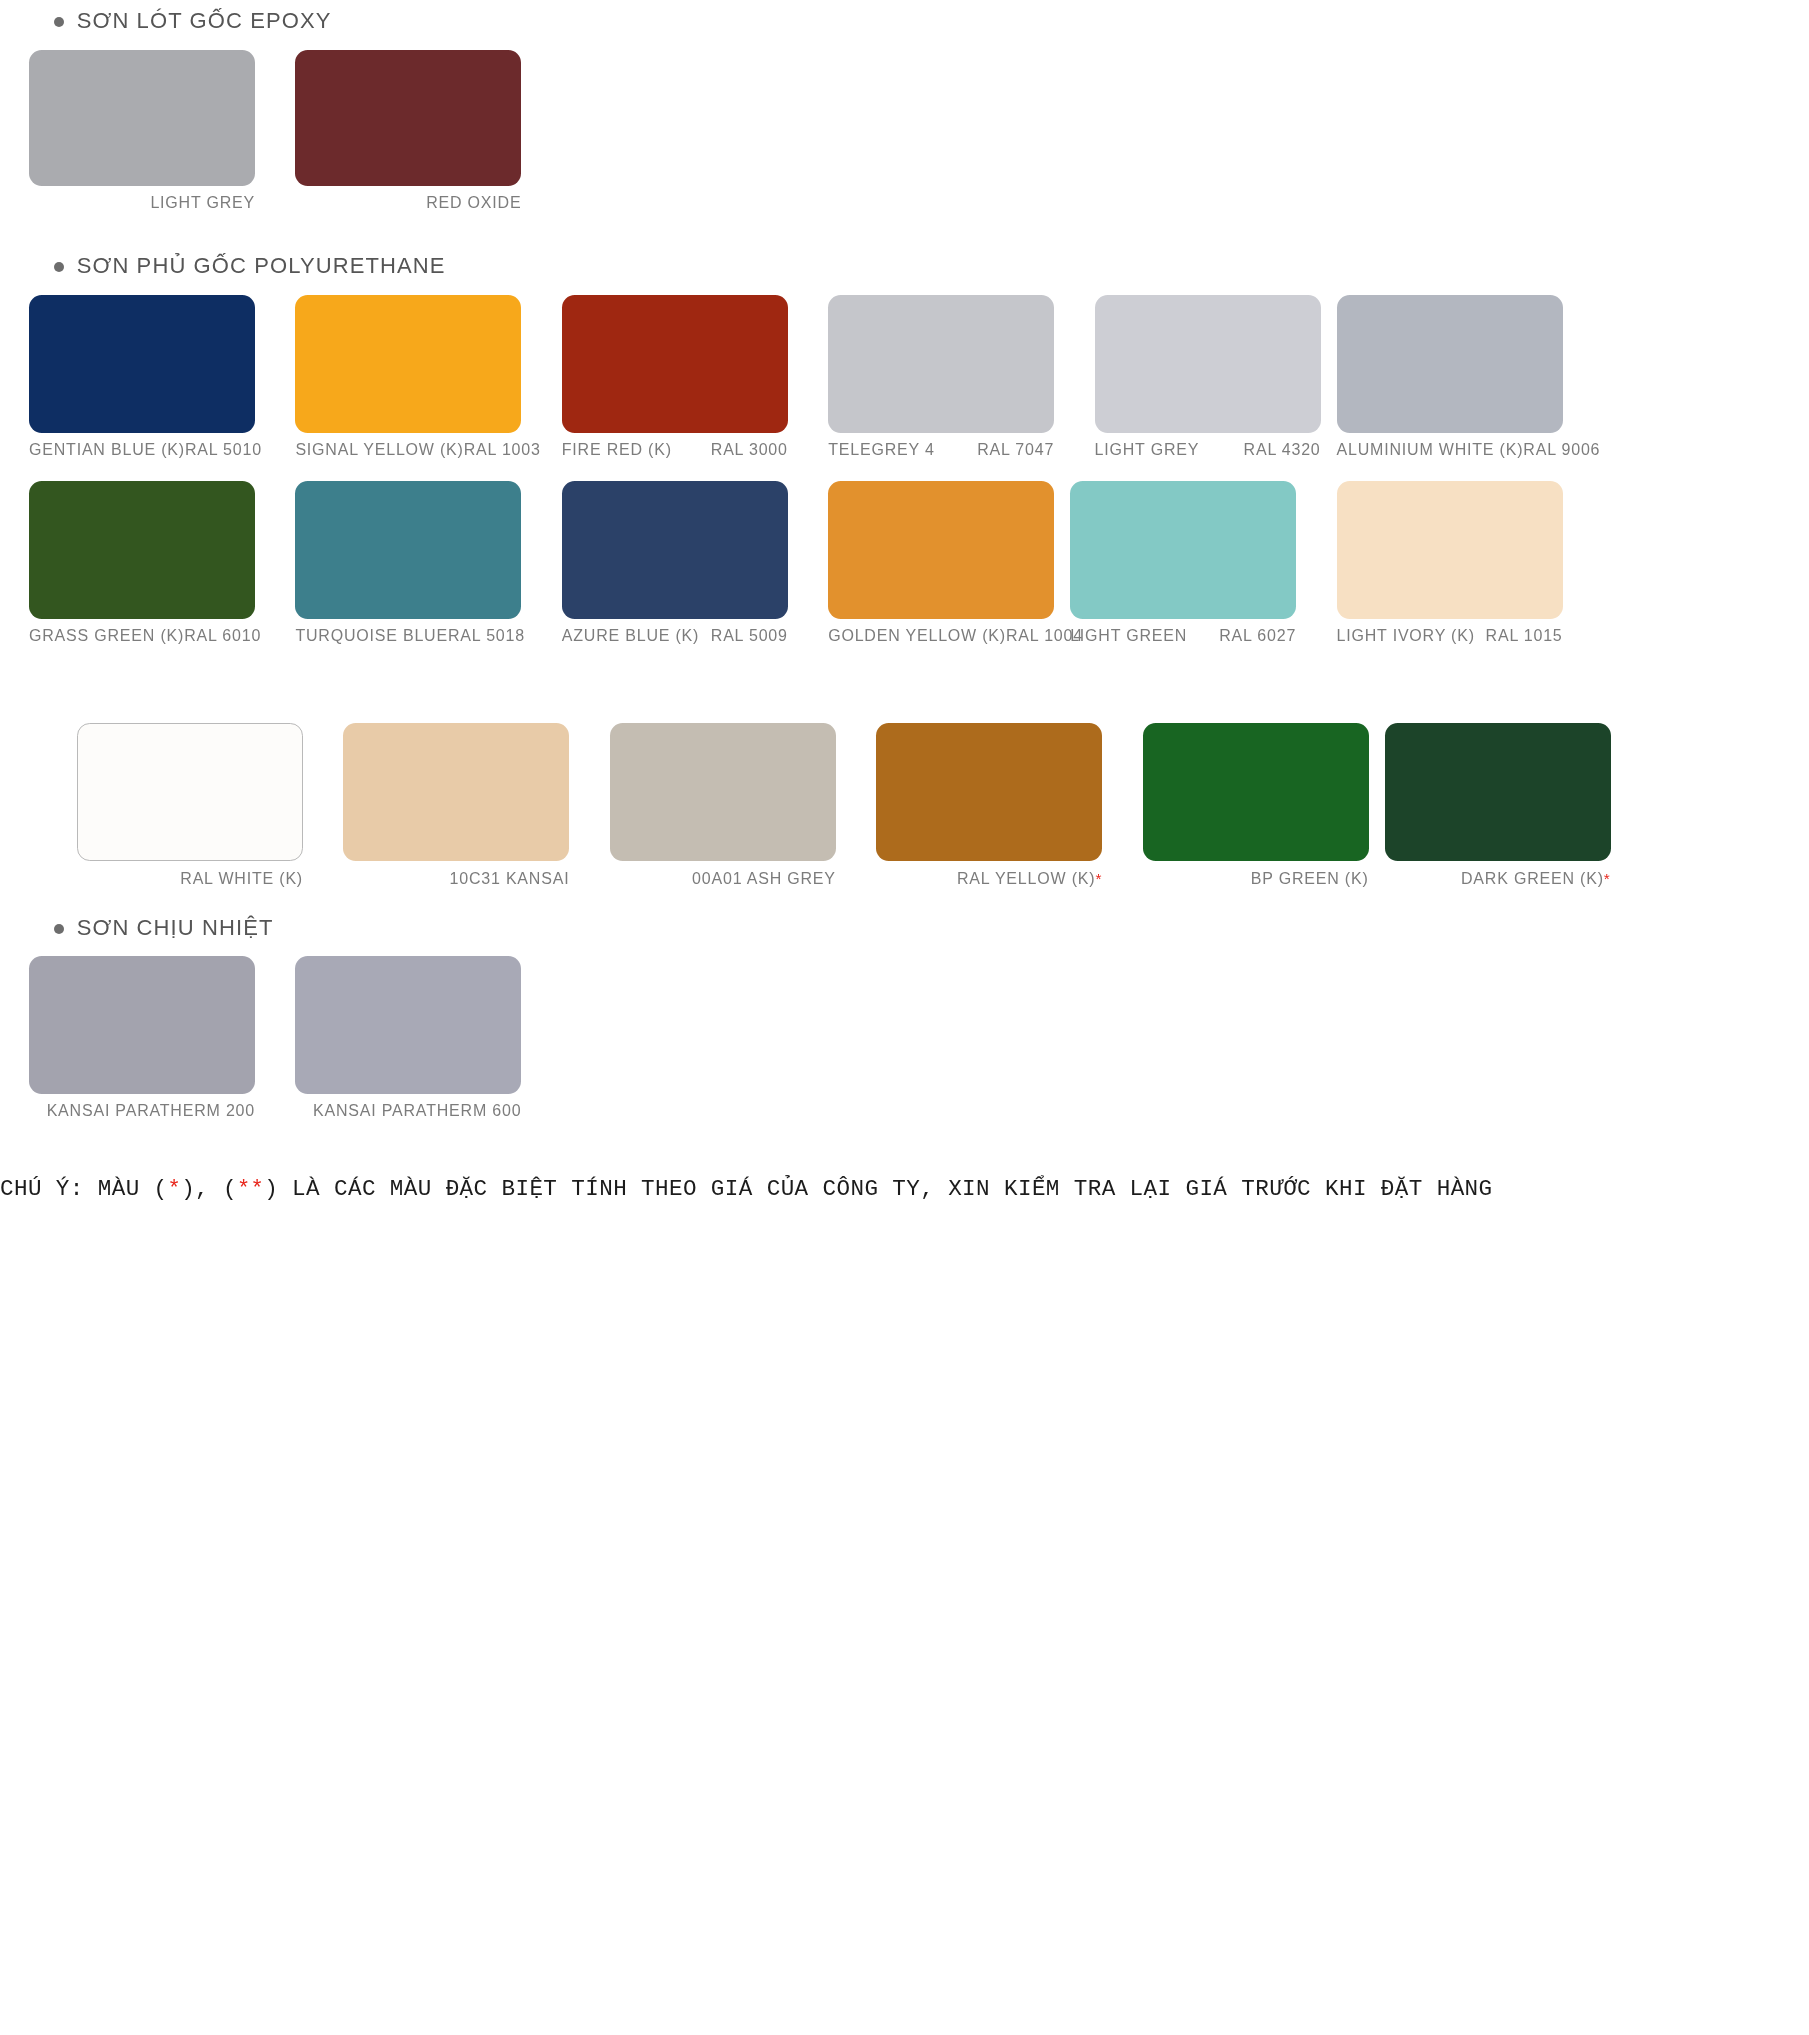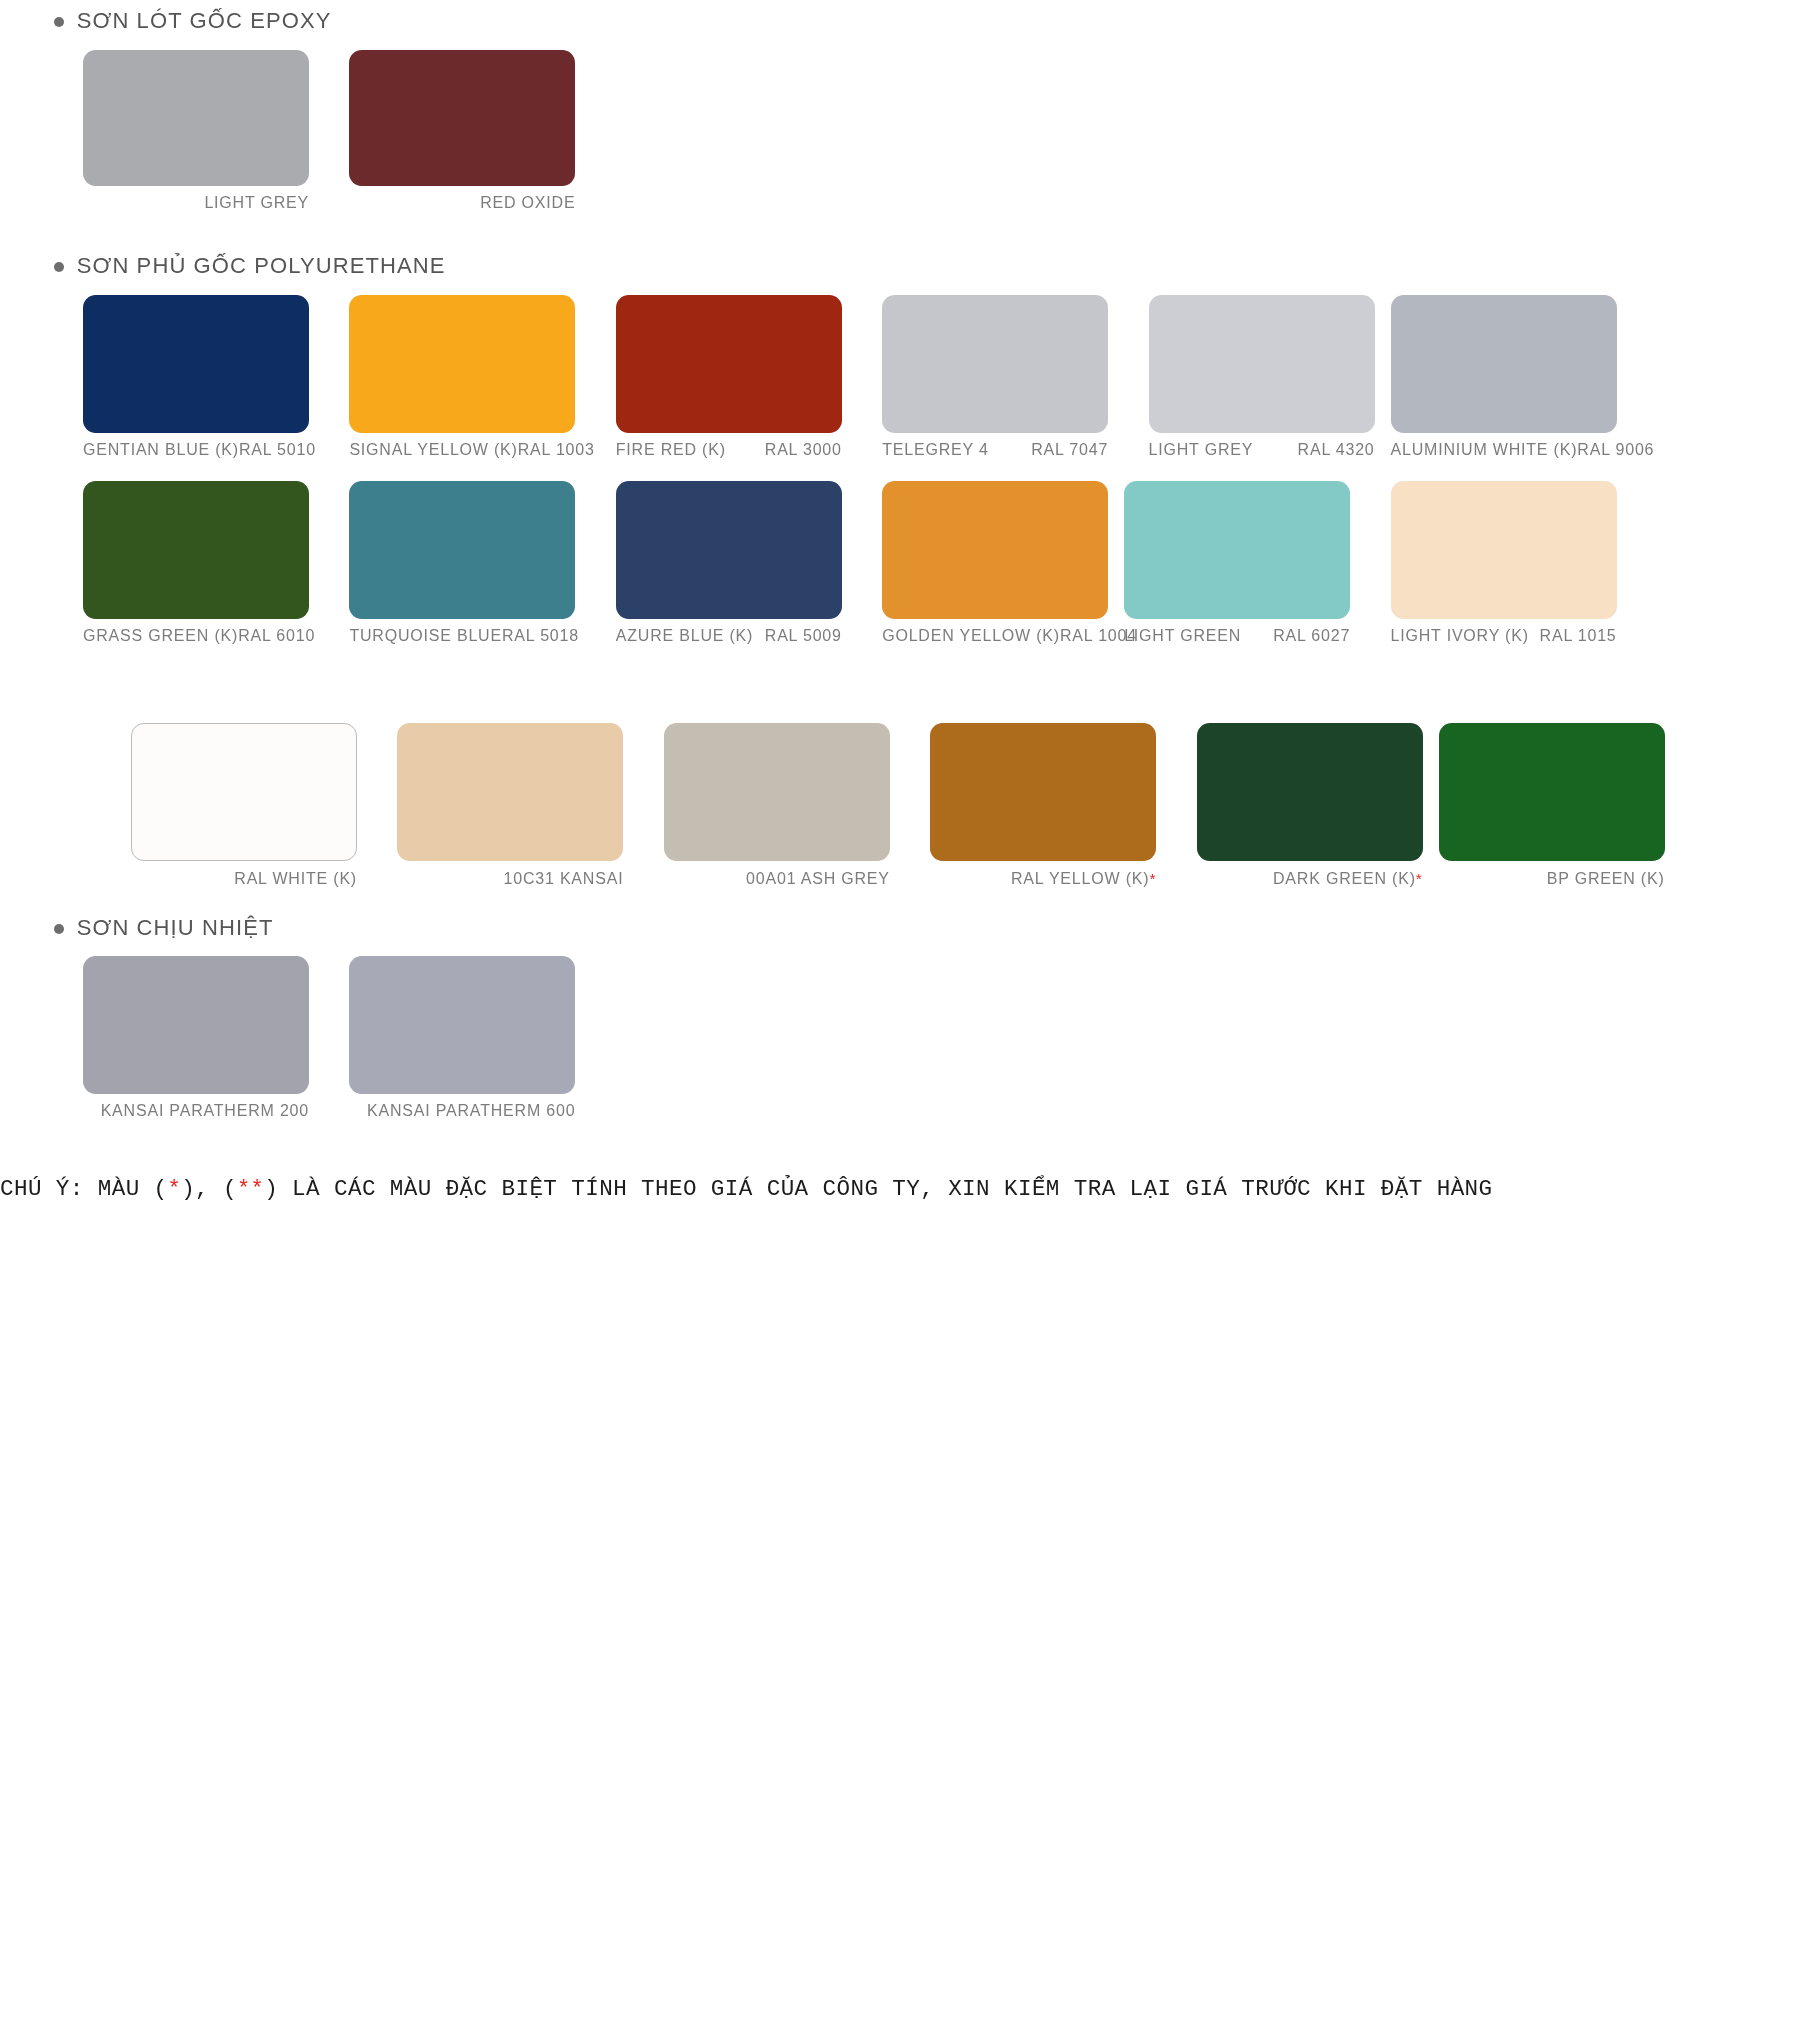--- a/index.html
+++ b/index.html
@@ -46,21 +46,21 @@
   }
   .section-title {
     white-space: nowrap;
     font-family: "Liberation Sans", sans-serif;
   }
 
   
   .swatch-grid {
     display: flex;
     flex-wrap: wrap;
-    padding-left: 83px;
+    padding-left: 29px;
     box-sizing: border-box;
   }
   .swatch-cell {
     width: 242px;
     margin-right: 24.4px;
     box-sizing: border-box;
   }
   .swatch-cell:nth-child(5n) {
     margin-right: 0;
   }
@@ -265,29 +265,29 @@
             <span class="cap-code">00A01 ASH GREY</span>
           </div>
         </div>
         <div class="swatch-cell">
           <div class="swatch-chip" style="background: rgb(173, 107, 28);"></div>
           <div class="swatch-caption right-only">
             <span class="cap-code">RAL YELLOW (K)<span class="star">*</span></span>
           </div>
         </div>
         <div class="swatch-cell">
+          <div class="swatch-chip" style="background: rgb(24, 101, 34);"></div>
+          <div class="swatch-caption right-only">
+            <span class="cap-code">BP GREEN (K)</span>
+          </div>
+        </div>
+        <div class="swatch-cell">
           <div class="swatch-chip" style="background: rgb(28, 68, 41);"></div>
           <div class="swatch-caption right-only">
             <span class="cap-code">DARK GREEN (K)<span class="star">*</span></span>
-          </div>
-        </div>
-        <div class="swatch-cell">
-          <div class="swatch-chip" style="background: rgb(24, 101, 34);"></div>
-          <div class="swatch-caption right-only">
-            <span class="cap-code">BP GREEN (K)</span>
           </div>
         </div>
       </div>
   </section>
 
   <section id="section-heat">
     <div class="section-header">
       <span class="bullet"></span>
       <span class="section-title">SƠN CHỊU NHIỆT</span>
     </div>

